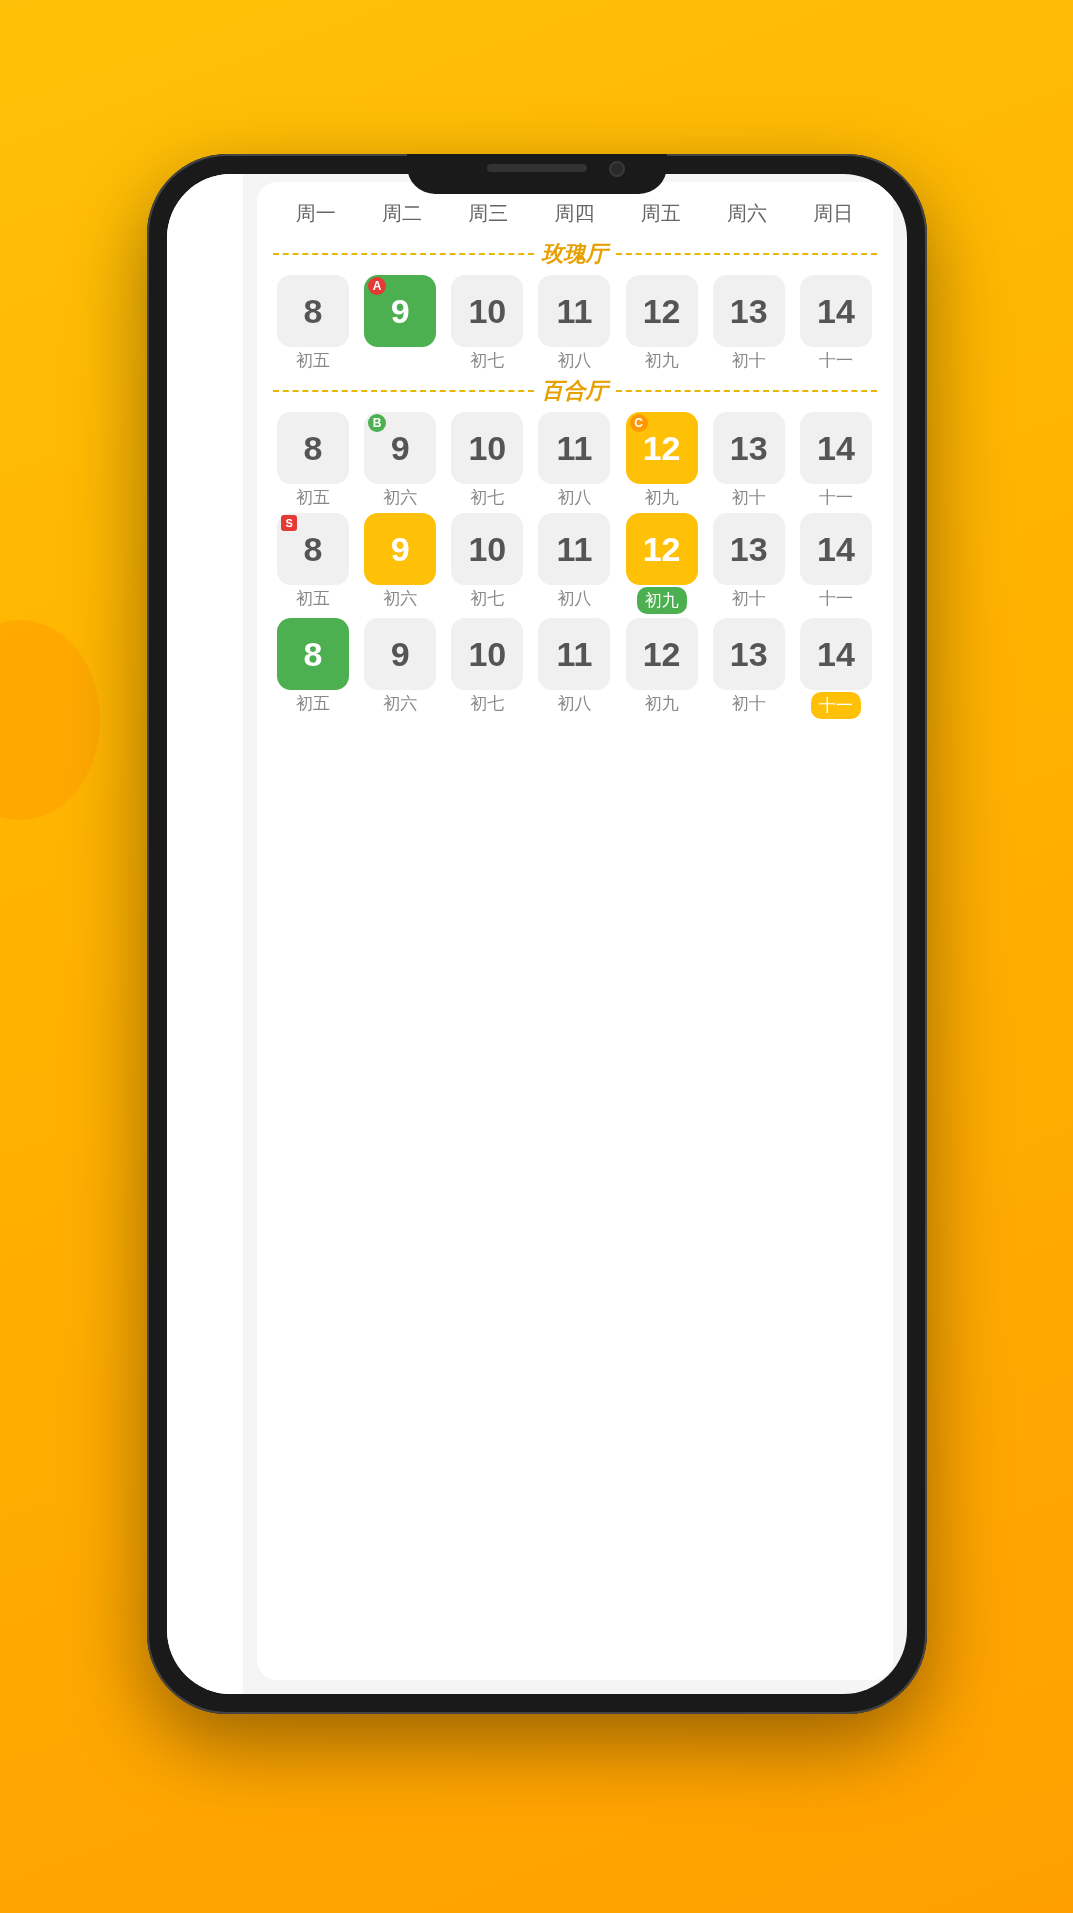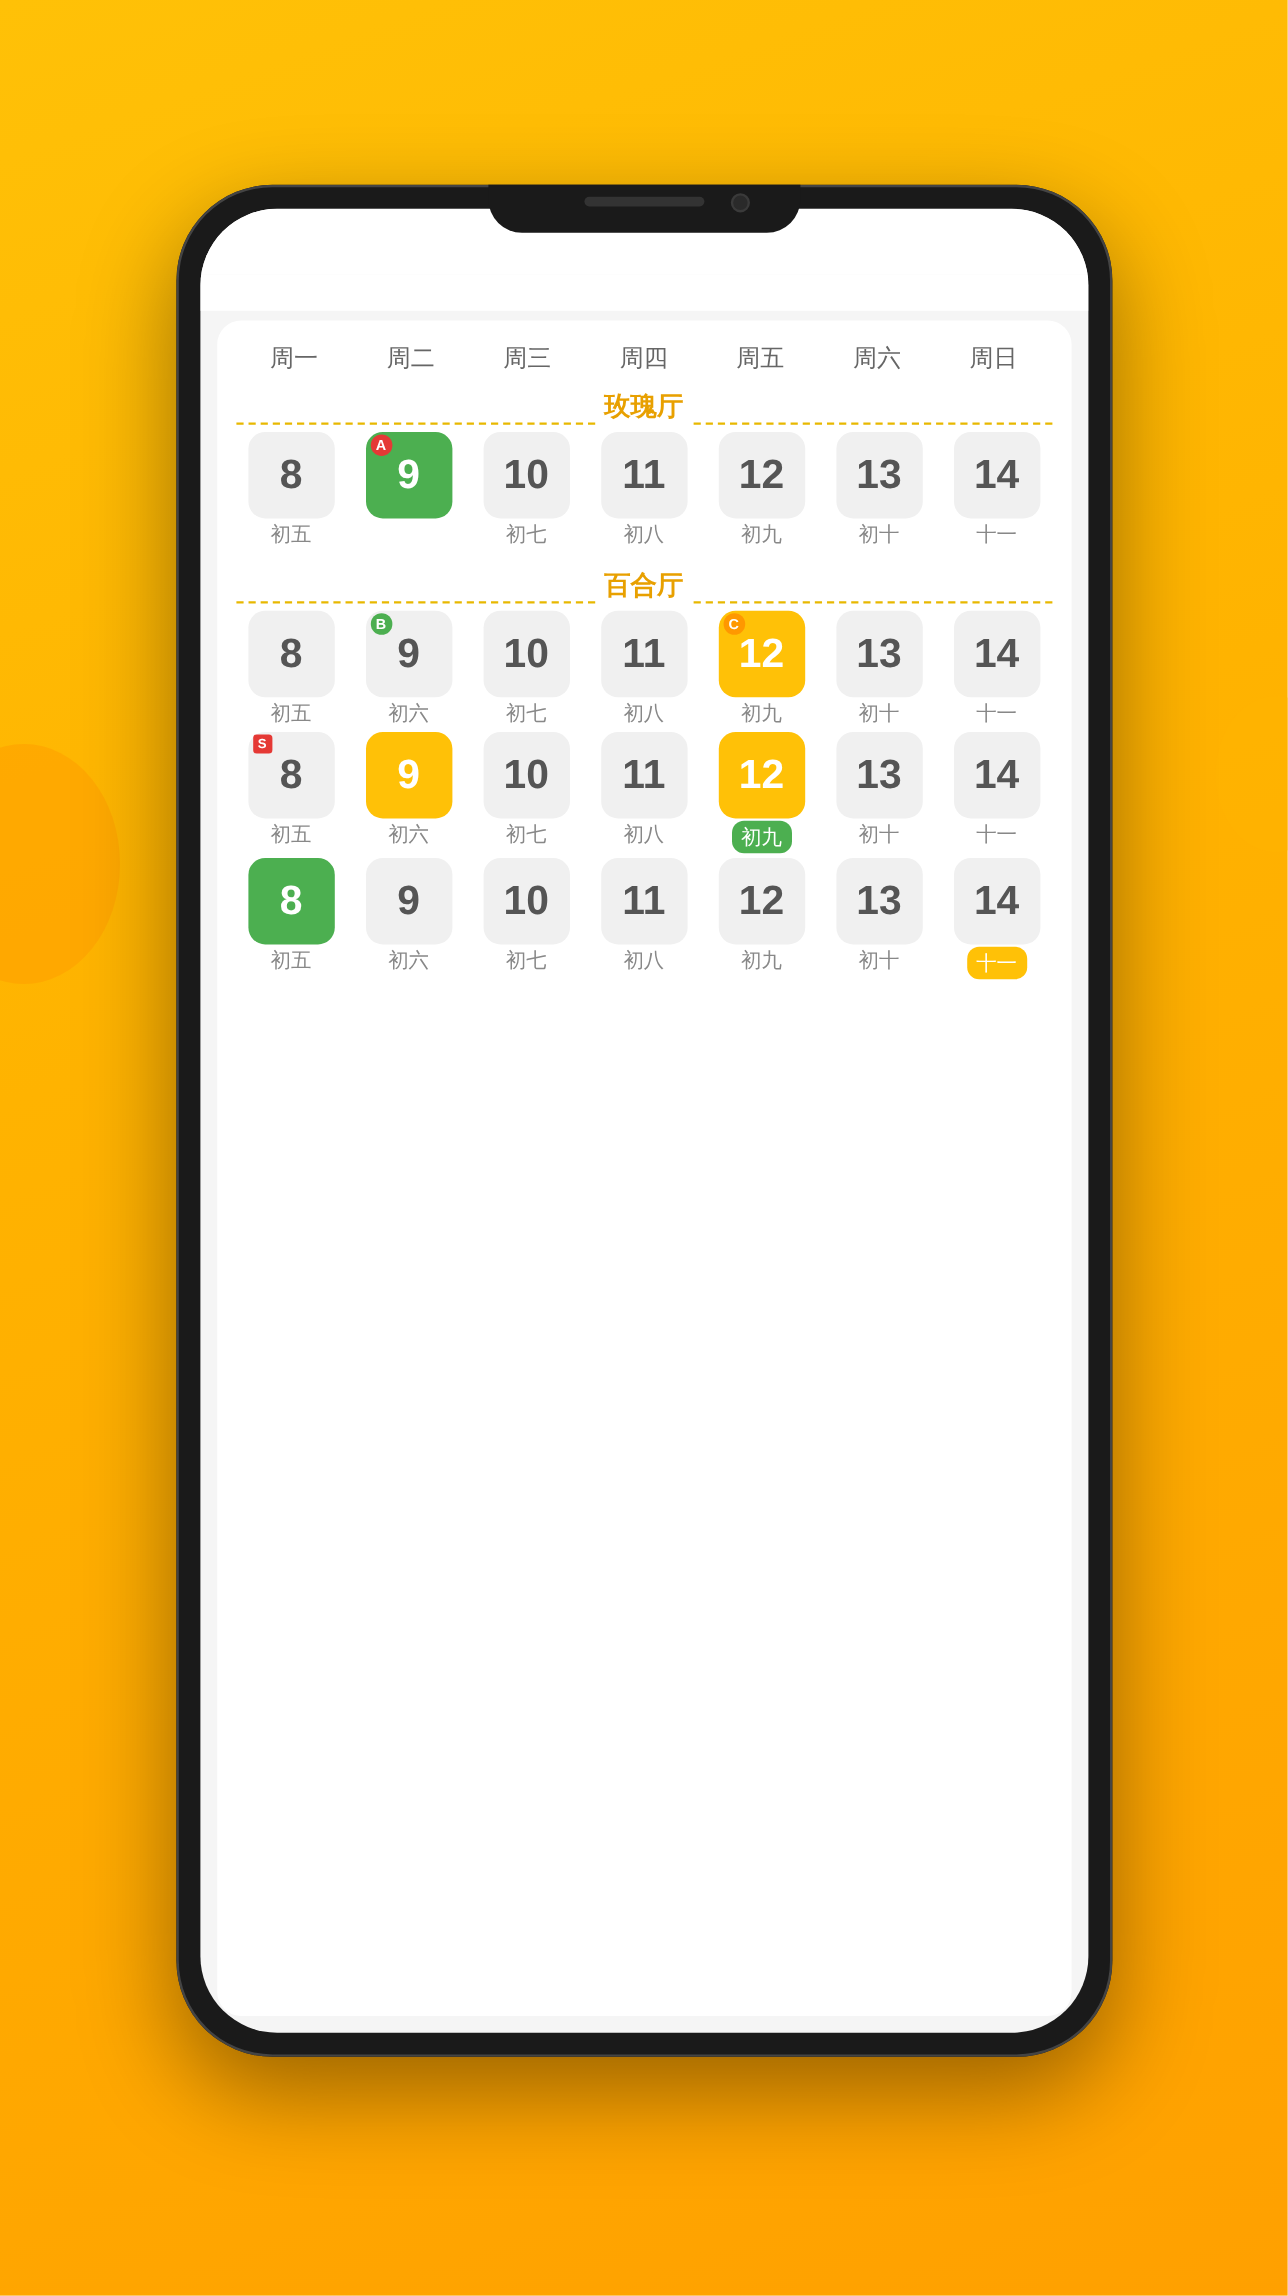--- a/index.html
+++ b/index.html
@@ -103,21 +103,21 @@
     .phone-screen {
       position: absolute;
       top: 20px;
       left: 20px;
       right: 20px;
       bottom: 20px;
       background: #f5f5f5;
       border-radius: 64px;
       overflow: hidden;
       display: flex;
-      flex-direction: column;
+      flex-direction: row;
     }
 
     
     .screen-top {
       height: 55px;
       background: #fff;
       display: flex;
       align-items: flex-end;
       justify-content: center;
       padding-bottom: 6px;
@@ -194,23 +194,24 @@
       text-align: center;
       font-size: 20px;
       color: #666;
       padding: 6px 0;
       font-weight: 400;
     }
 
     
     .section-divider {
       display: flex;
-      align-items: flex-end;
+      align-items: center;
       margin: 6px 0;
       gap: 8px;
+      font-style: italic;
     }
     .divider-line {
       flex: 1;
       height: 1px;
       border-top: 2px dashed #E8B800;
     }
     .section-name {
       font-size: 22px;
       color: #E8A000;
       font-weight: 600;
@@ -280,21 +281,21 @@
       height: 16px;
       font-size: 11px;
     }
 
     .cal-lunar {
       font-size: 17px;
       color: #888;
       text-align: center;
     }
 
-    .section-gap { margin-top: 16px; }
+    .section-gap { margin-top: 4px; }
   </style>
 </head>
 <body>
 
 <div class="bg-circle-left"></div>
 <div class="bg-circle-right"></div>
 
 <h1 class="page-title"></h1>
 <p class="page-subtitle"></p>
 

